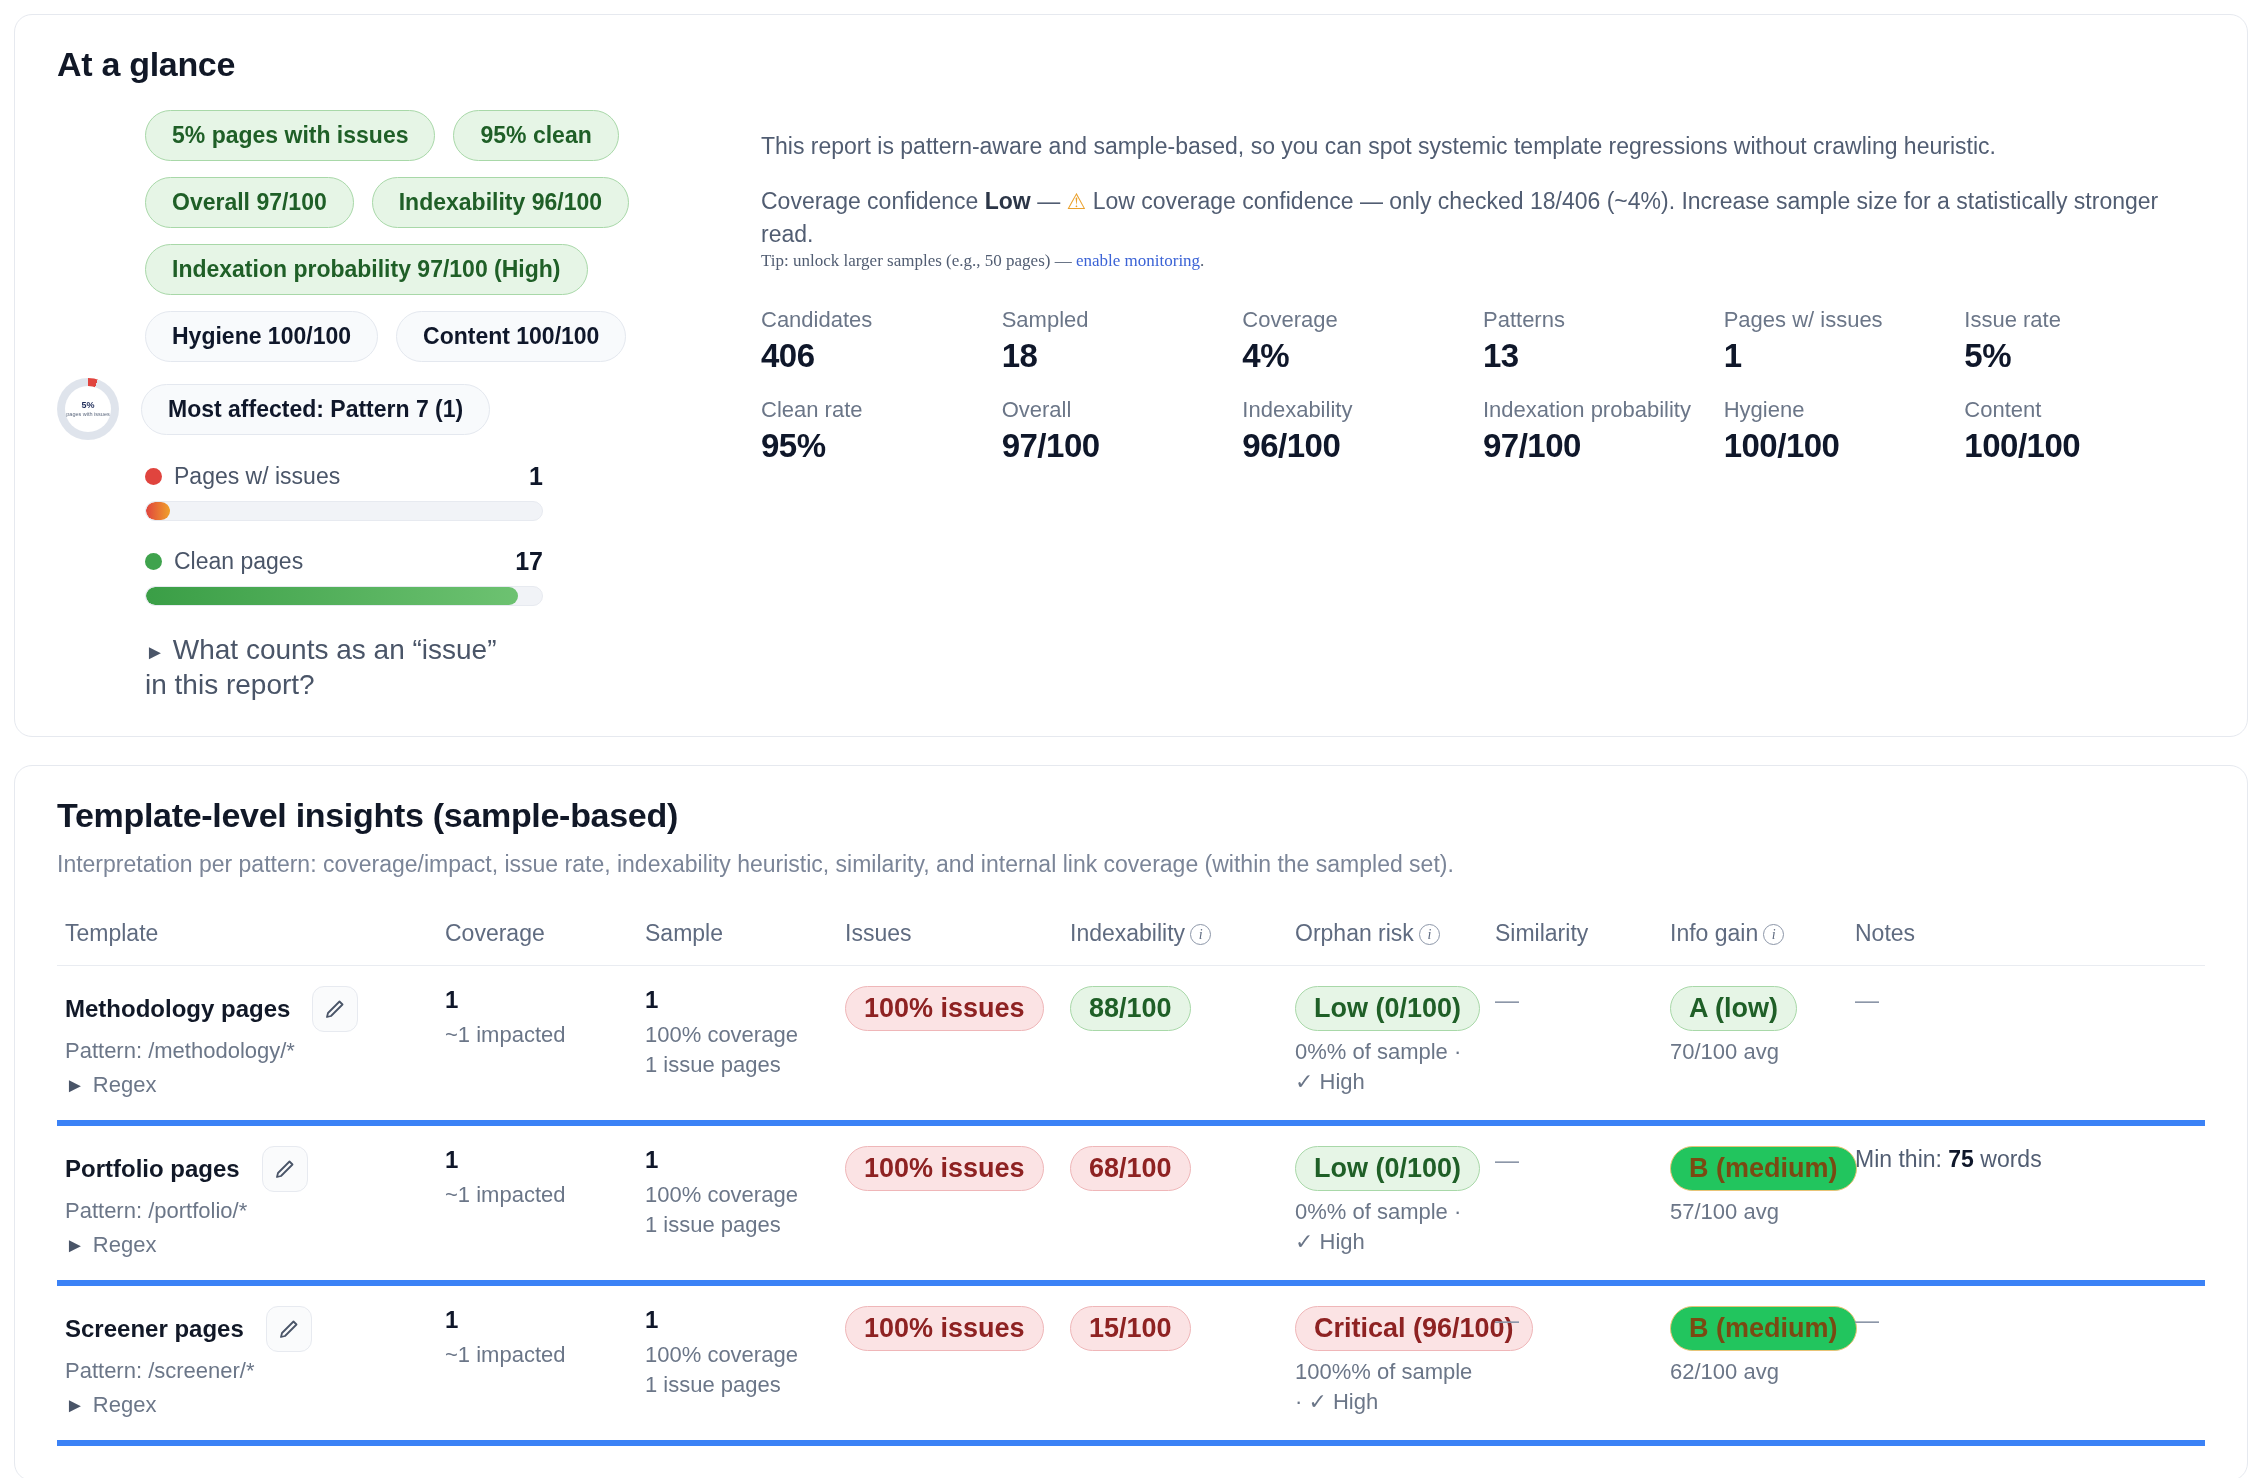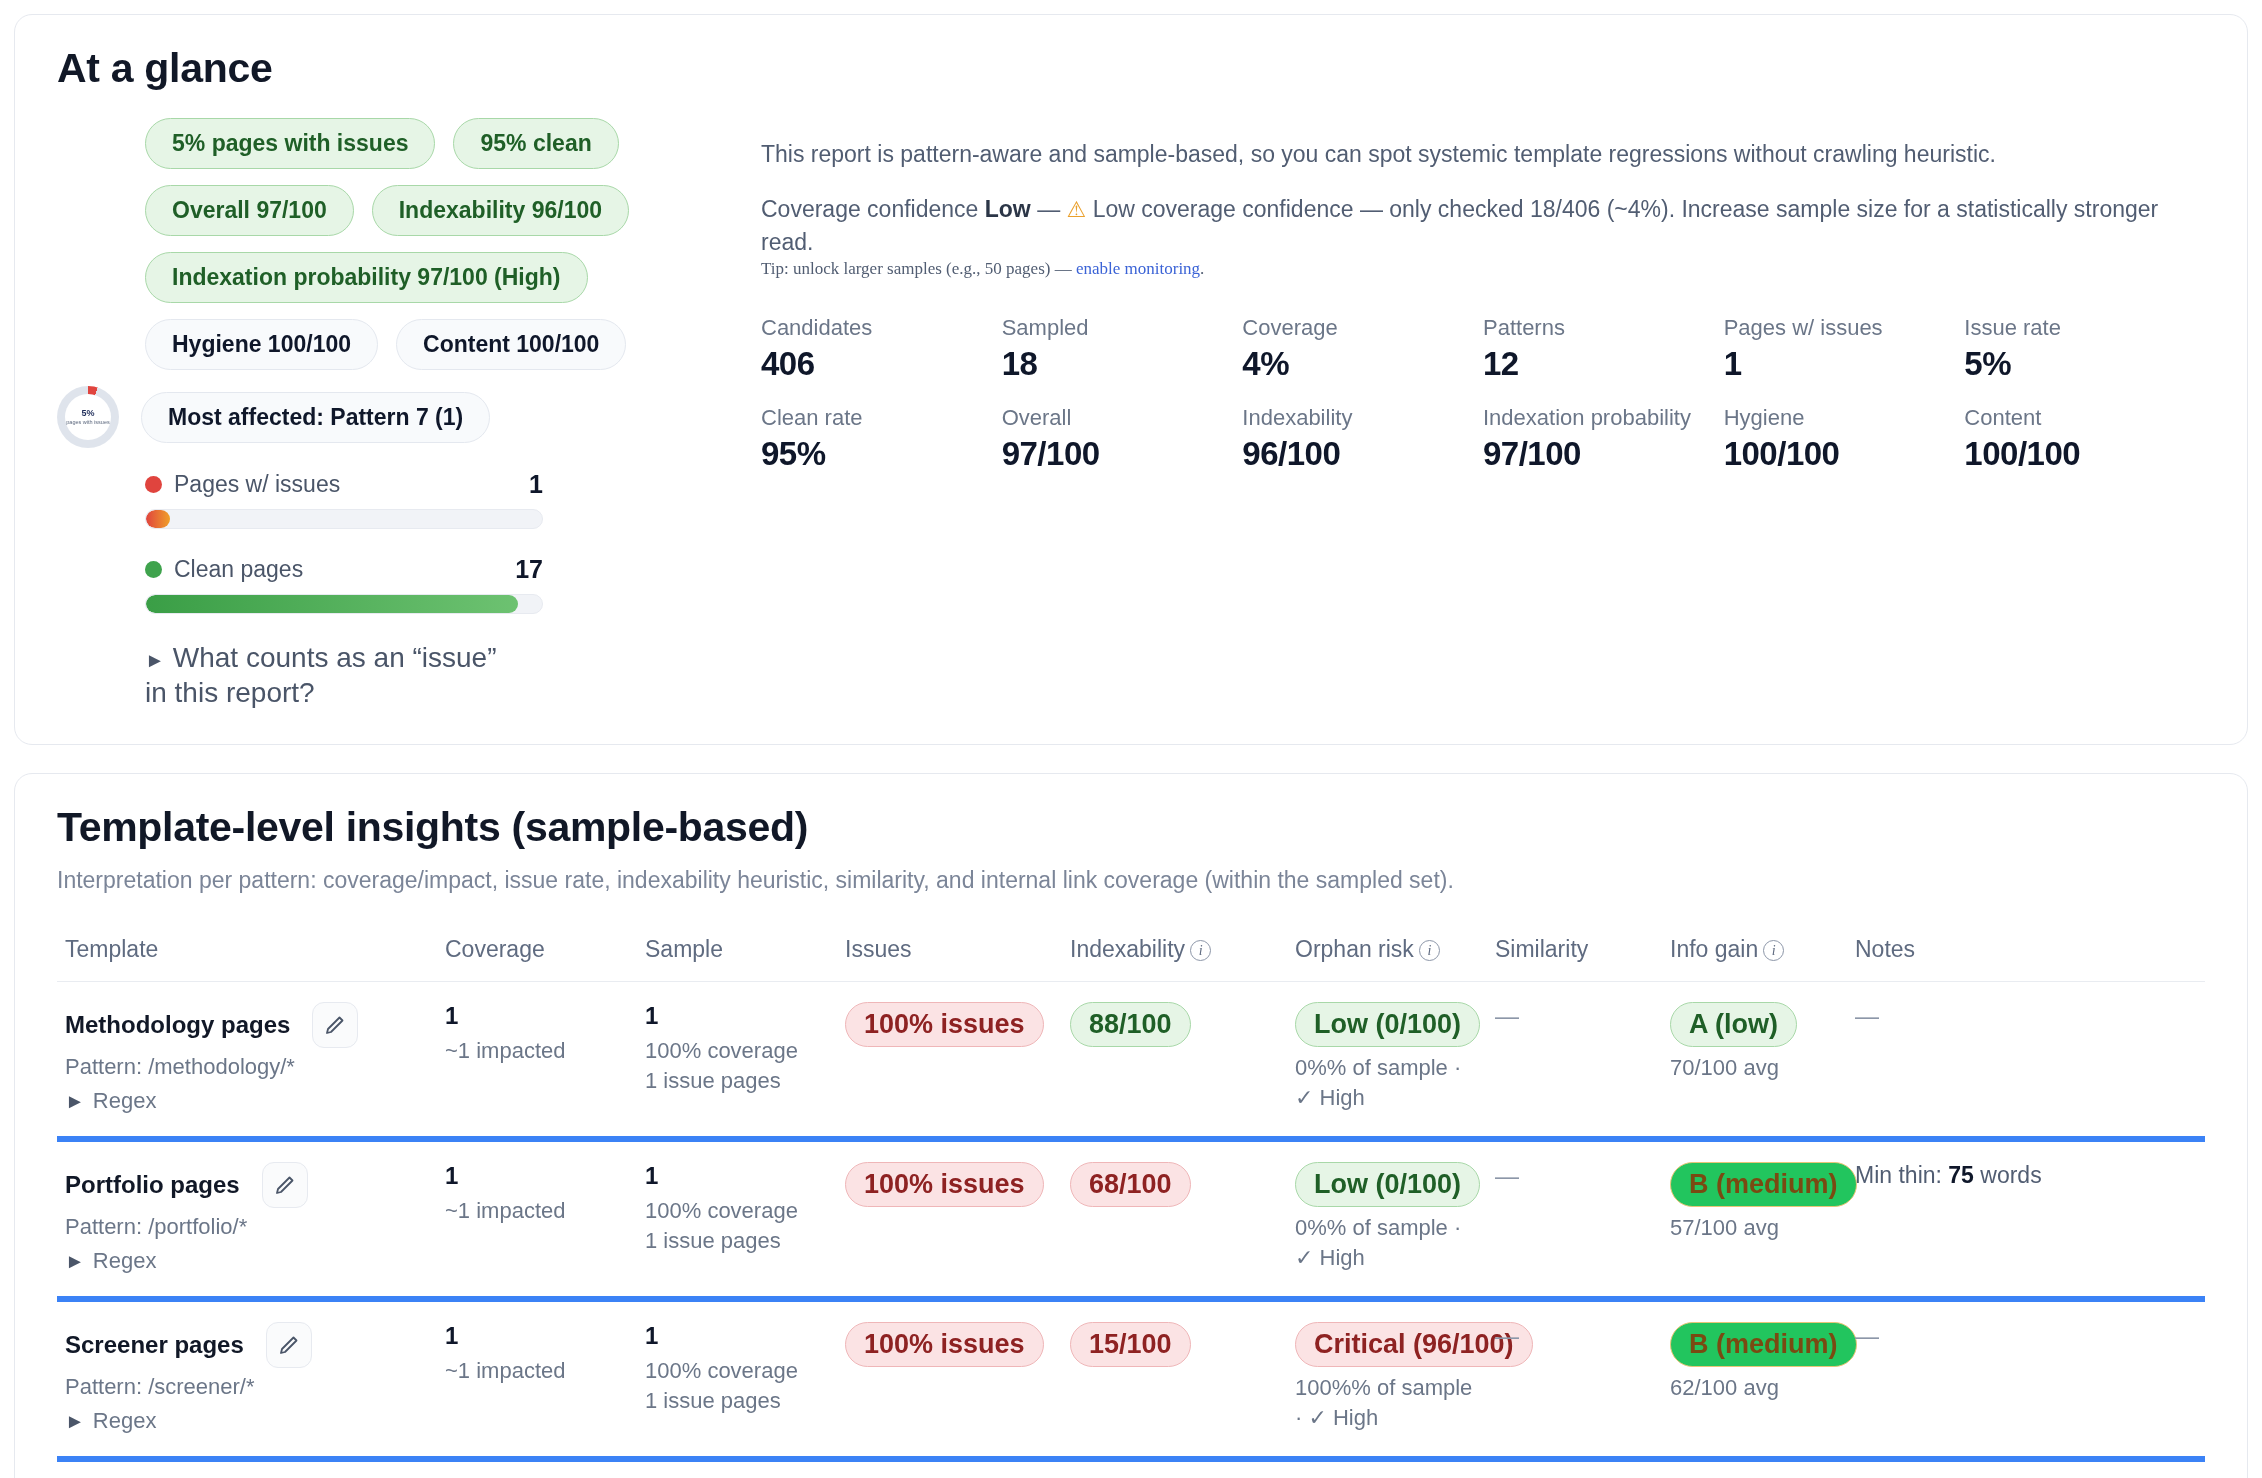--- a/index.html
+++ b/index.html
@@ -14,21 +14,21 @@
 
   
   .card {
     border: 1px solid #e6e9ef;
     border-radius: 18px;
     background: #fff;
     padding: 30px 42px 34px 42px;
     margin-bottom: 28px;
   }
   .card-title {
-    font-size: 41px;
+    font-size: 34px;
     font-weight: 700;
     letter-spacing: -0.3px;
     color: #111827;
     margin-bottom: 26px;
   }
 
   
   .glance-grid { display: flex; align-items: flex-start; gap: 4px; }
   .glance-left { width: 700px; flex: 0 0 700px; }
   .glance-right { flex: 1; padding-top: 20px; }
@@ -264,21 +264,21 @@
         <div>
           <div class="metric-label">Sampled</div>
           <div class="metric-value">18</div>
         </div>
         <div>
           <div class="metric-label">Coverage</div>
           <div class="metric-value">4%</div>
         </div>
         <div>
           <div class="metric-label">Patterns</div>
-          <div class="metric-value">12</div>
+          <div class="metric-value">13</div>
         </div>
         <div>
           <div class="metric-label">Pages w/ issues</div>
           <div class="metric-value">1</div>
         </div>
         <div>
           <div class="metric-label">Issue rate</div>
           <div class="metric-value">5%</div>
         </div>
         <div>

